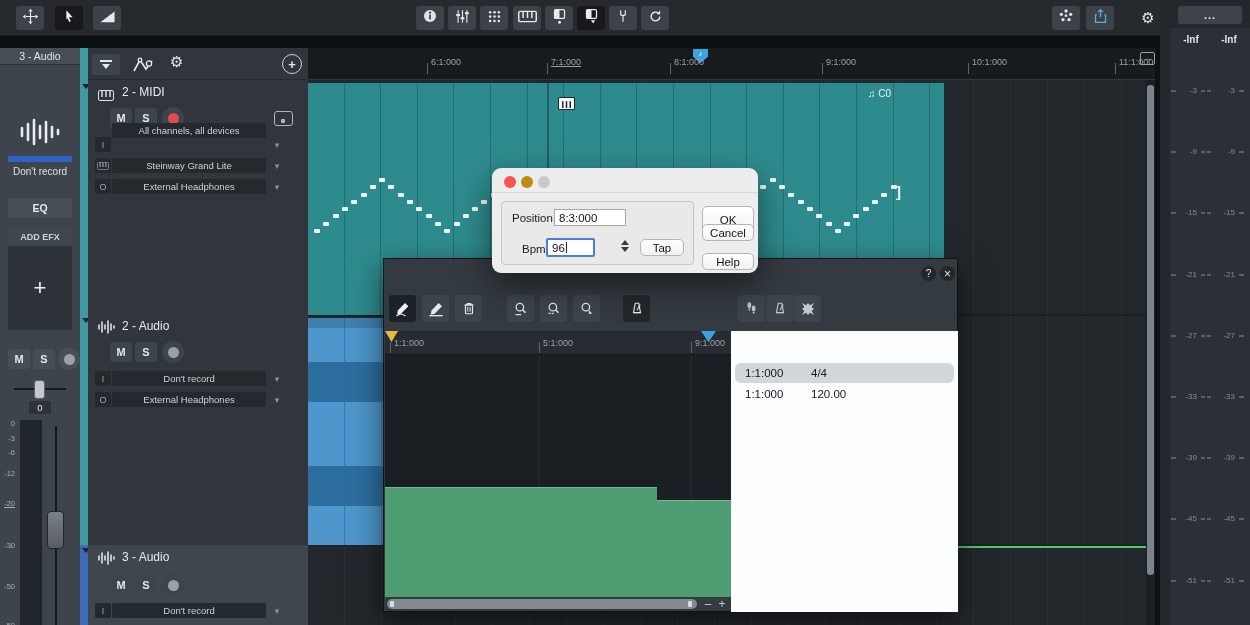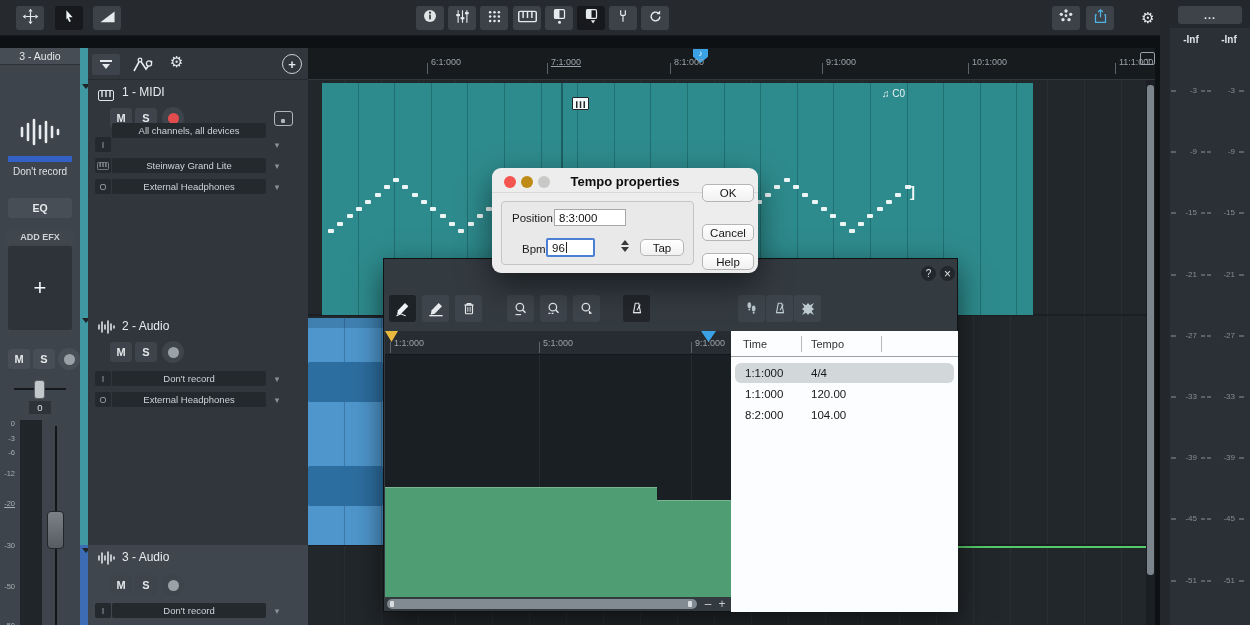--- a/index.html
+++ b/index.html
@@ -30,21 +30,21 @@
 .rec i{display:block;width:11px;height:11px;border-radius:50%;background:#9aa1a7}
 .rec i.red{background:#e34c4c}
 .port{position:absolute;width:16px;height:15px;background:#24292e;border-radius:2px;color:#9aa2a8;font-size:9px;display:flex;align-items:center;justify-content:center}
 .pill{position:absolute;width:154px;height:15px;background:#24292e;border-radius:2px;color:#ced3d8;font-size:9.5px;display:flex;align-items:center;justify-content:center;white-space:nowrap;overflow:hidden}
 .chev{position:absolute;width:14px;height:15px;color:#8a9196;font-size:9px;display:flex;align-items:center;justify-content:center}
 
 #arrange{position:absolute;left:308px;top:48px;width:847px;height:577px;background:#22272b;background-image:repeating-linear-gradient(90deg,transparent 0 36px,rgba(255,255,255,.035) 36px 37px)}
 #mruler{position:absolute;left:0;top:0;width:847px;height:32px;background:#171b1e;border-bottom:1px solid #30373d}
 .tickline{position:absolute;top:15px;width:1px;height:11px;background:#5c646b}
 .ticklabel{position:absolute;top:9px;font-size:9px;color:#9aa2a9;white-space:nowrap}
-#midiclip{position:absolute;left:14px;top:35px;width:711px;height:232px;background:#2e8b8d;background-image:repeating-linear-gradient(90deg,transparent 0 35.6px,rgba(0,40,40,.28) 35.6px 36.6px)}
+#midiclip{position:absolute;left:0;top:35px;width:636px;height:232px;background:#2e8b8d;background-image:repeating-linear-gradient(90deg,transparent 0 35.6px,rgba(0,40,40,.28) 35.6px 36.6px)}
 .note{position:absolute;width:6px;height:4px;background:#ecf5f5;border-radius:1px}
 #audioclip{position:absolute;left:0;top:270px;width:75px;height:227px;background:#4e96cb;background-image:repeating-linear-gradient(90deg,transparent 0 36px,rgba(0,20,50,.22) 36px 37px)}
 .wband{position:absolute;left:0;width:75px;height:40px;background:#2d6ea0;border-radius:2px}
 .hsep{position:absolute;left:0;width:847px;height:2px;background:#1b1f23}
 
 #meters{position:absolute;left:1160px;top:0;width:90px;height:625px;background:#24282c;z-index:3}
 #meters .inner{position:absolute;left:10px;top:28px;width:80px;height:597px;background:#2a3035}
 .inf{position:absolute;top:34px;width:30px;font-size:10px;font-weight:bold;color:#dfe3e6;text-align:center}
 .mlab{position:absolute;width:20px;font-size:8px;color:#868d93;text-align:right}
 .mdash{position:absolute;height:2px;background:#5a6167}
@@ -257,21 +257,21 @@
     </div>
     <div class="abs" style="left:82px;top:5px;font-size:15px">⚙</div>
     <div class="abs" style="left:194px;top:6px;width:20px;height:20px;border:1.5px solid #ccd1d5;border-radius:50%;display:flex;align-items:center;justify-content:center;font-size:13px;font-weight:bold">+</div>
   </div>
 
   <div class="card" style="top:32px;height:235px">
     <span class="abs" style="left:10px;top:7px"><svg width="16" height="11" viewBox="0 0 16 11">
           <rect x="0.5" y="0.5" width="15" height="10" rx="1.5" fill="none" stroke="#dfe4e7"></rect>
           <path d="M4 1v6M8 1v6M12 1v6" stroke="#dfe4e7" stroke-width="1.4"></path>
         </svg></span>
-    <div class="ttl" style="left:34px;top:5px">1 - MIDI</div>
+    <div class="ttl" style="left:34px;top:5px">2 - MIDI</div>
     <div class="ms" style="left:22px;top:28px">M</div>
     <div class="ms" style="left:47px;top:28px">S</div>
     <div class="rec" style="left:74px;top:27px">
         <i class="red"></i>
       </div>
     <div class="abs" style="left:186px;top:31px;width:19px;height:15px;border:1.5px solid #aeb5bb;border-radius:3px">
         <i style="position:absolute;left:6px;bottom:2px;width:4px;height:4px;background:#aeb5bb;border-radius:1px"></i>
       </div>
     <div class="port" style="left:7px;top:57px">I</div>
     <div class="pill" style="left:24px;top:43px">All channels, all devices</div>
@@ -592,61 +592,50 @@
   </div>
 
   <div id="tscroll">
     <div class="scap" style="left:3px"></div>
     <div class="scap" style="left:301px"></div>
   </div>
   <div class="abs" style="left:318px;top:338px;width:12px;height:14px;text-align:center;font-size:12px;color:#c6ccd1">–</div>
   <div class="abs" style="left:332px;top:338px;width:12px;height:14px;text-align:center;font-size:12px;color:#c6ccd1">+</div>
 
   <div id="ttable">
-    <div class="thead">
-      <div class="thc" style="left:12px">Time</div>
-      <div class="tsep" style="left:70px"></div>
-      <div class="thc" style="left:80px">Tempo</div>
-      <div class="tsep" style="left:150px"></div>
-    </div>
     <div id="trows" class="abs" style="left:0;top:0;width:227px;height:281px">
         <div class="trow sel" style="top: 32px;">
           <div class="tcell" style="left: 10px;">1:1:000</div>
           <div class="tcell" style="left: 76px;">4/4</div>
         </div>
         <div class="trow" style="top: 53px;">
           <div class="tcell" style="left: 10px;">1:1:000</div>
           <div class="tcell" style="left: 76px;">120.00</div>
         </div>
-        <div class="trow" style="top: 74px;">
-          <div class="tcell" style="left: 10px;">8:2:000</div>
-          <div class="tcell" style="left: 76px;">104.00</div>
-        </div>
       </div>
   </div>
 </div>
 
 <div id="dlg">
   <div class="light" style="left:12px;background:#f4564f"></div>
   <div class="light" style="left:29px;background:#bf8b16"></div>
   <div class="light" style="left:46px;background:#c9c9c7"></div>
-  <div class="dtitle">Tempo properties</div>
   <div class="sep"></div>
   <div id="gbox">
     <div class="dlab" style="left:10px;top:10px">Position:</div>
     <div class="field" style="left:52px;top:7px;width:72px;height:17px">
         <span>8:3:000</span>
       </div>
     <div class="dlab" style="left:20px;top:41px">Bpm:</div>
     <div class="field focus" style="left:44px;top:36px;width:49px;height:19px">
         <span>96</span>
         <span class="caret"></span>
       </div>
     <div class="abs" style="left:119px;top:38px">
       <div class="steparr" style="border-bottom:5px solid #3a3a3a;margin-bottom:2px"></div>
       <div class="steparr" style="border-top:5px solid #3a3a3a"></div>
     </div>
     <div class="macbtn" style="left:138px;top:37px;width:44px">Tap</div>
   </div>
-  <div class="macbtn" style="left:210px;top:16px;height:18px">OK</div>
+  <div class="macbtn" style="left:210px;top:38px;height:28px">OK</div>
   <div class="macbtn" style="left:210px;top:56px">Cancel</div>
   <div class="macbtn" style="left:210px;top:85px">Help</div>
 </div>
 
 </body></html>

